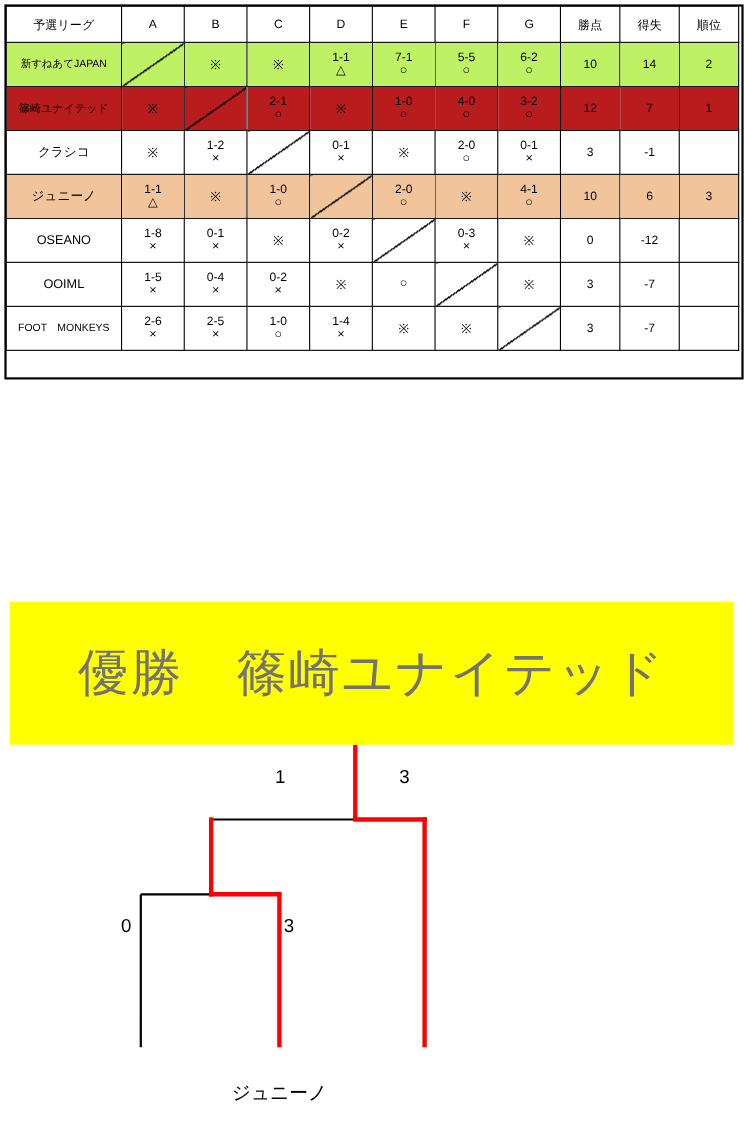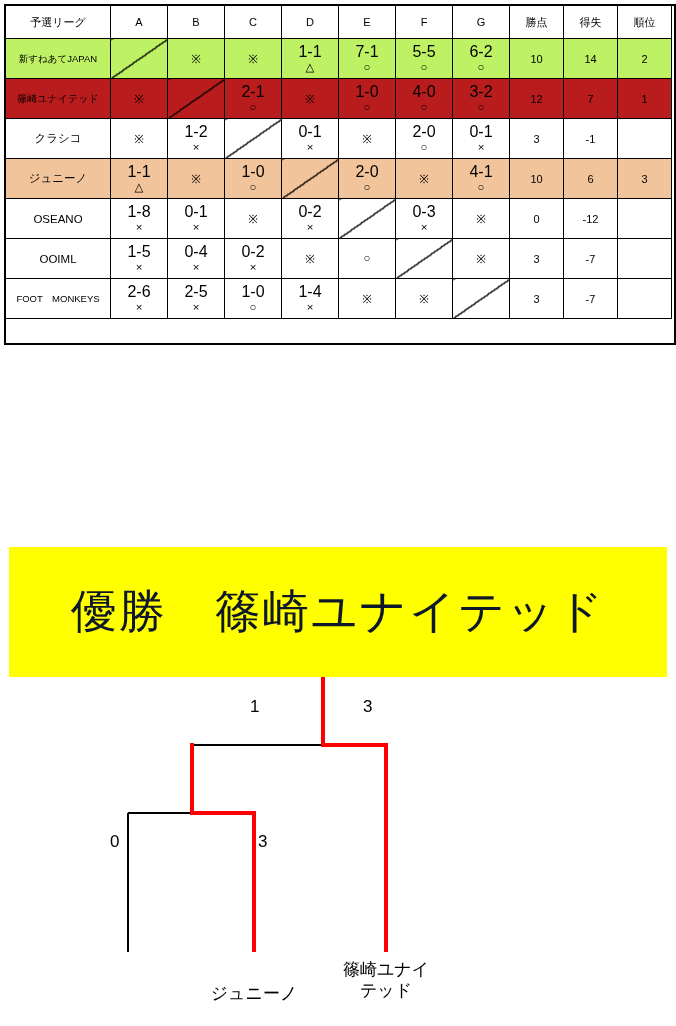--- a/index.html
+++ b/index.html
@@ -40,21 +40,21 @@
   .col-stat  { width: 53px; }
 
   thead td { height: 32px; font-size: 13px; margin-left: 42px; }
   tbody td { height: 39px; }
 
   .team-name { font-size: 11.5px; }
   .team-name.small { font-size: 10px; }
   .team-name.tiny  { font-size: 9.5px; }
 
   .score { line-height: 1.05; }
-  .score .s1 { display: block; font-size: 16px; }
+  .score .s1 { display: block; font-size: 11px; }
   .score .s2 { display: block; font-size: 11.5px; }
   .mark { font-size: 11.5px; }
 
   .stat { font-size: 13px; }
 
   .bg-yellow { background: #bef264; }
   .bg-green  { background: #b91c1c; }
   .bg-orange { background: #f2c49b; }
 
   
@@ -84,21 +84,21 @@
     width: 658px;
     height: 130px;
     background: #ffff00;
     display: flex;
     align-items: center;
     justify-content: center;
   }
   .champ-text {
     font-size: 46px;
     letter-spacing: 2px;
-    color: #0f172a;
+    color: #737373;
     font-family: "DejaVu Sans", sans-serif;
     font-weight: normal;
   }
 
   
   .bracket {
     position: absolute;
     left: 0;
     top: 677px;
     width: 676px;
@@ -403,17 +403,13 @@
   </svg>
 
   <span class="br-label" style="left:250px; top:20px;">1</span>
   <span class="br-label" style="left:363px; top:20px;">3</span>
   <span class="br-label" style="left:110px; top:155px;">0</span>
   <span class="br-label" style="left:258px; top:155px;">3</span>
 
   <div class="br-team" style="left:184px; top:306px; width:140px;">
     <span>ジュニーノ</span>
   </div>
-  <div class="br-team" style="left:316px; top:282px; width:140px;">
-    <span>篠崎ユナイ</span><br>
-    <span>テッド</span>
-  </div>
 </div>
 
 </body></html>

